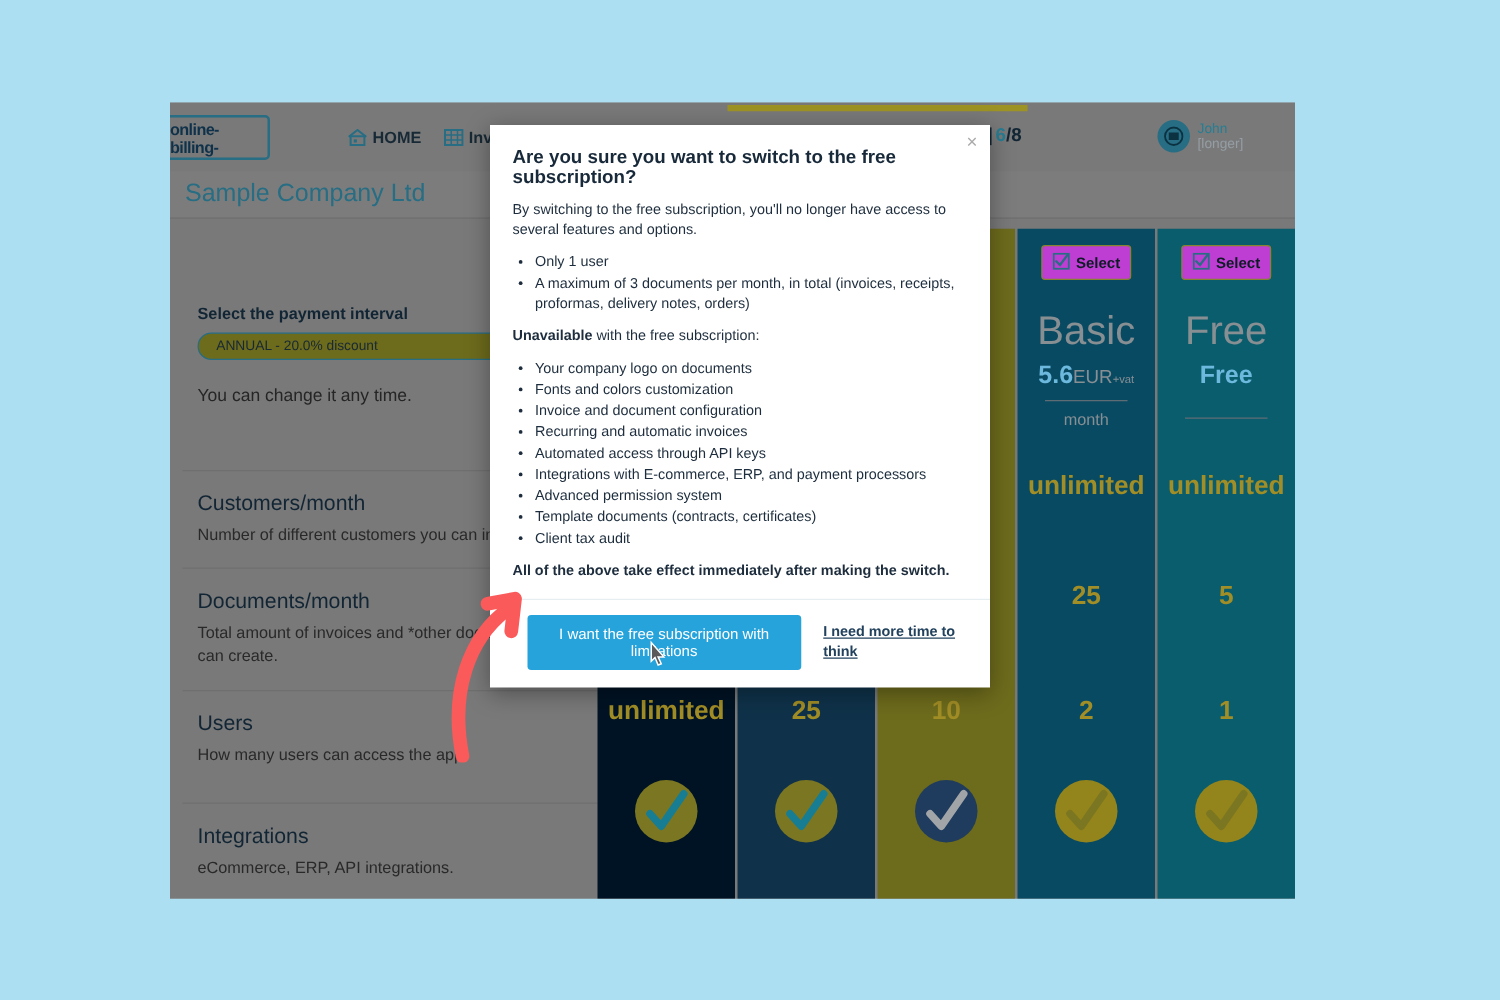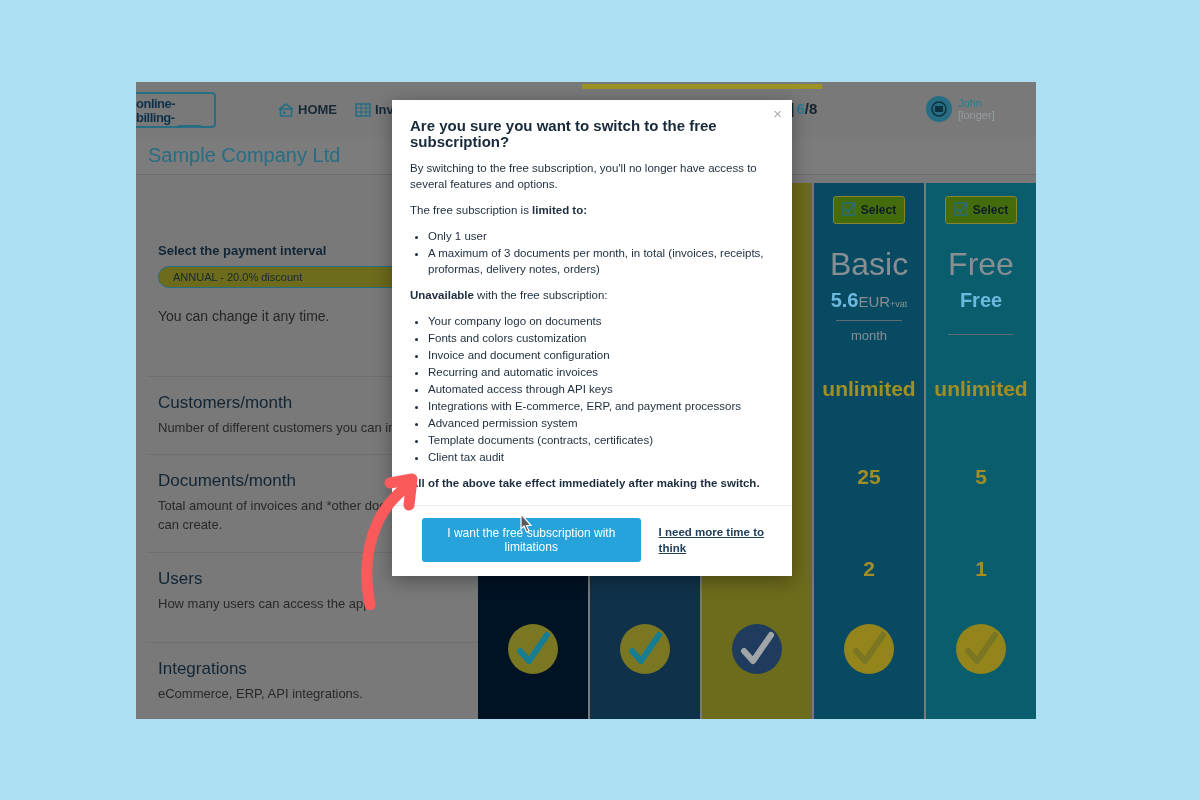--- a/index.html
+++ b/index.html
@@ -77,21 +77,21 @@
   .frow.users { height: 90px; }
   .frow.integrations { height: 80px; }
 
   
   .cols { position: absolute; left: 342px; top: 101px; width: 558px; height: 536px; display: flex; }
   .col { flex: 1; margin-right: 2px; position: relative; }
   .col:last-child { margin-right: 0; }
   .col-inner { position: absolute; inset: 0; display: flex; flex-direction: column; align-items: center; }
   .select-btn {
     margin-top: 13px; height: 28px; min-width: 64px; padding: 0 8px;
-    background: #4d7c0f; border: 1px solid #9b9636; border-radius: 3px;
+    background: #d946ef; border: 1px solid #9b9636; border-radius: 3px;
     display: flex; align-items: center; gap: 5px; cursor: pointer;
     color: #10202c; font-size: 12px; font-weight: bold;
   }
   .plan-name { margin-top: 22px; font-size: 32px; color: #9aa3a8; text-align: center; }
   .plan-price { margin-top: 6px; color: #9aa3a8; font-size: 14px; }
   .plan-price .amt { font-size: 20px; font-weight: bold; color: #7dd3fc; }
   .plan-price .cur { font-size: 15px; }
   .plan-price .vat { font-size: 9px; }
   .plan-sep { margin-top: 8px; width: 66px; height: 1px; background: #6d7c85; }
   .plan-period { margin-top: 7px; font-size: 13px; color: #9aa3a8; }
@@ -286,23 +286,20 @@
   <div class="goldstrip"></div>
 
   <div class="backdrop"></div>
 </div>
 
 <div class="modal">
   <div class="modal-close">×</div>
   <div class="modal-body">
     <div class="modal-title">Are you sure you want to switch to the free subscription?</div>
     <div class="modal-p">By switching to the free subscription, you'll no longer have access to several features and options.</div>
-    <div class="modal-p">
-      <span>The free subscription is </span><b>limited to:</b>
-    </div>
     <ul class="modal-ul" id="limited-list">
         <li>Only 1 user</li>
         <li>A maximum of 3 documents per month, in total (invoices, receipts, proformas, delivery notes, orders)</li>
       </ul>
     <div class="modal-p">
       <b>Unavailable</b><span> with the free subscription:</span>
     </div>
     <ul class="modal-ul" id="unavailable-list">
         <li>Your company logo on documents</li>
         <li>Fonts and colors customization</li>

